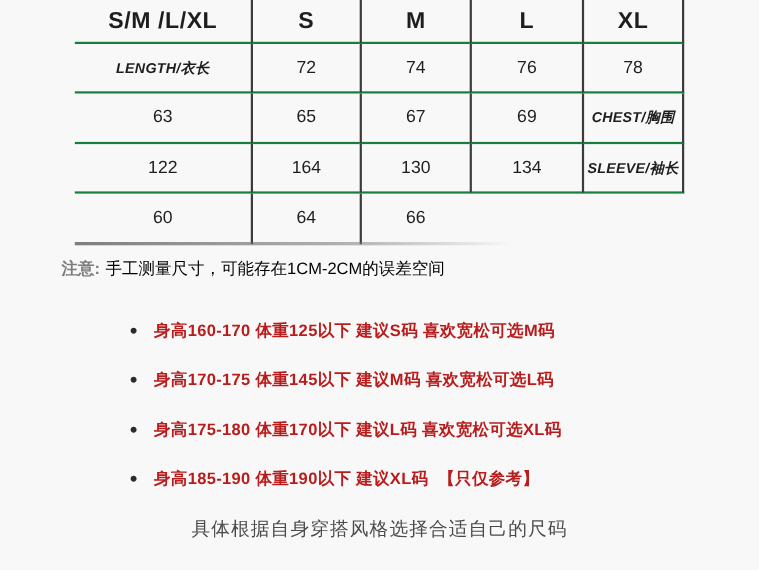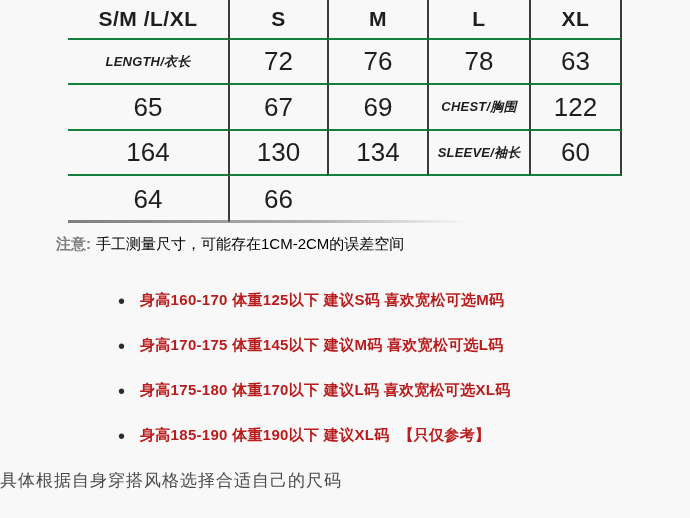--- a/index.html
+++ b/index.html
@@ -43,21 +43,21 @@
     color: #1e1e1e;
   }
   .cell-label {
     font-size: 13px;
     font-weight: 700;
     color: #1e1e1e;
     letter-spacing: 0.2px;
     font-style: italic;
   }
   .cell-value {
-    font-size: 26px;
+    font-size: 16px;
     font-weight: 500;
     color: #1e1e1e;
   }
   .table-bottom-line {
     position: absolute;
     left: 68px; top: 220px;
     width: 554px; height: 3px;
     background: linear-gradient(to right,
       rgba(95,95,95,0.8) 0%,
       rgba(120,120,120,0.55) 45%,
@@ -97,20 +97,21 @@
     color: #b91c1c;
     letter-spacing: 0.3px;
     white-space: pre;
   }
 
   
   .footer-line {
     position: absolute;
     left: 0; top: 469px;
     width: 690px;
+    text-align: center;
     font-size: 17px;
     font-weight: 400;
     color: #4a4a4a;
     letter-spacing: 1px;
   }
 </style>
 </head>
 <body>
 
 <div class="page">
@@ -118,20 +119,21 @@
   <div class="size-table">
 
     <div class="cell-head">S/M /L/XL</div>
     <div class="cell-head">S</div>
     <div class="cell-head">M</div>
     <div class="cell-head">L</div>
     <div class="cell-head">XL</div>
 
     <div class="cell-label">LENGTH/衣长</div>
     <div class="cell-value">72</div>
+    <div class="cell-value">74</div>
     <div class="cell-value">76</div>
     <div class="cell-value">78</div>
 
     <div class="cell-value">63</div>
     <div class="cell-value">65</div>
     <div class="cell-value">67</div>
     <div class="cell-value">69</div>
 
     <div class="cell-label">CHEST/胸围</div>
     <div class="cell-value">122</div>

